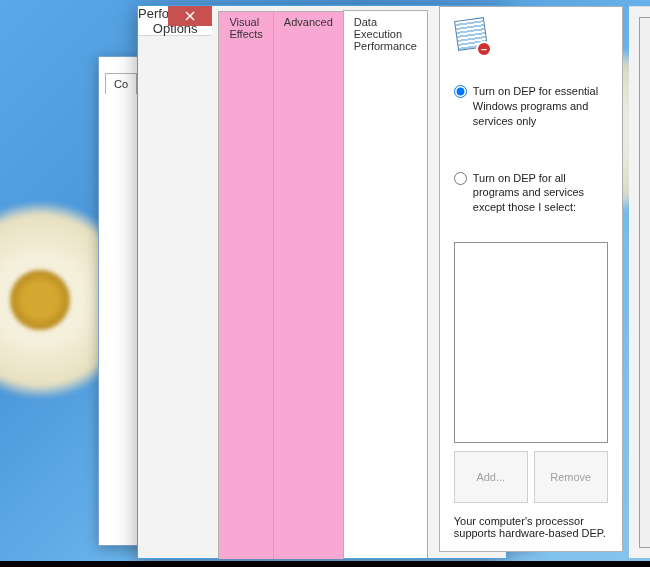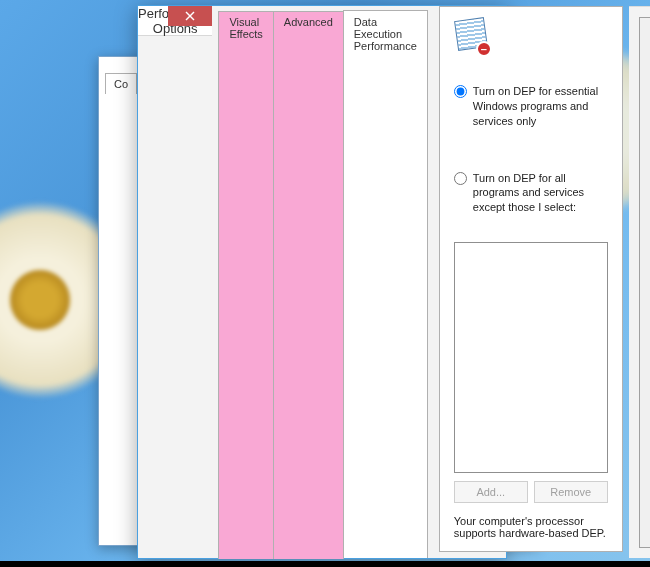--- a/index.html
+++ b/index.html
@@ -184,21 +184,21 @@
   min-height: 180px;
 }
 .list-buttons {
   display: flex;
   justify-content: flex-end;
   gap: 6px;
   margin-top: 8px;
 }
 .btn {
   min-width: 74px;
-  padding: 4px 10px;
+  padding: 19px 10px;
   font-size: 11px;
   background: #f0f0f0;
   border: 1px solid #a0a0a0;
   color: #333;
   cursor: pointer;
   font-family: inherit;
 }
 .btn[disabled] {
   color: #a0a0a0;
   border-color: #cfcfcf;

